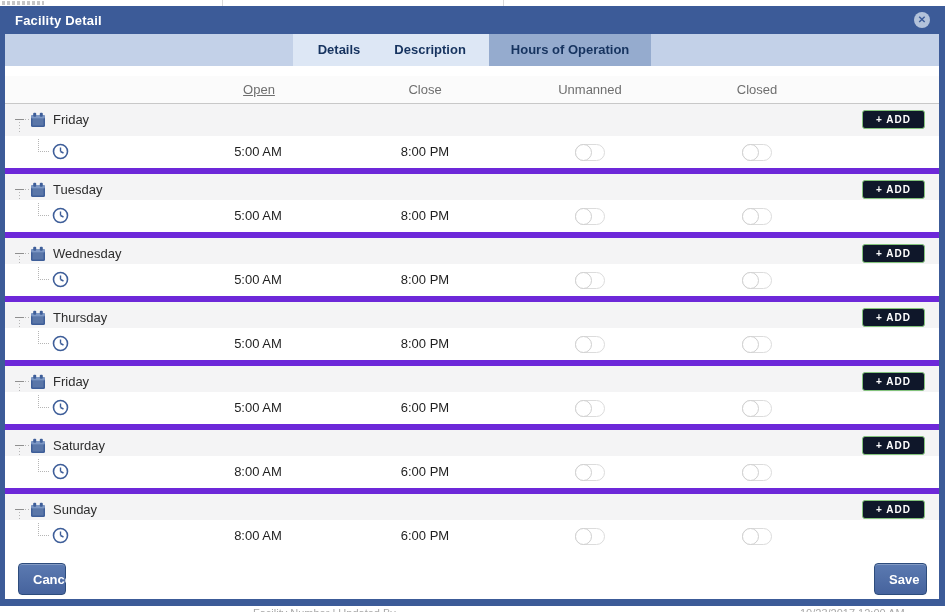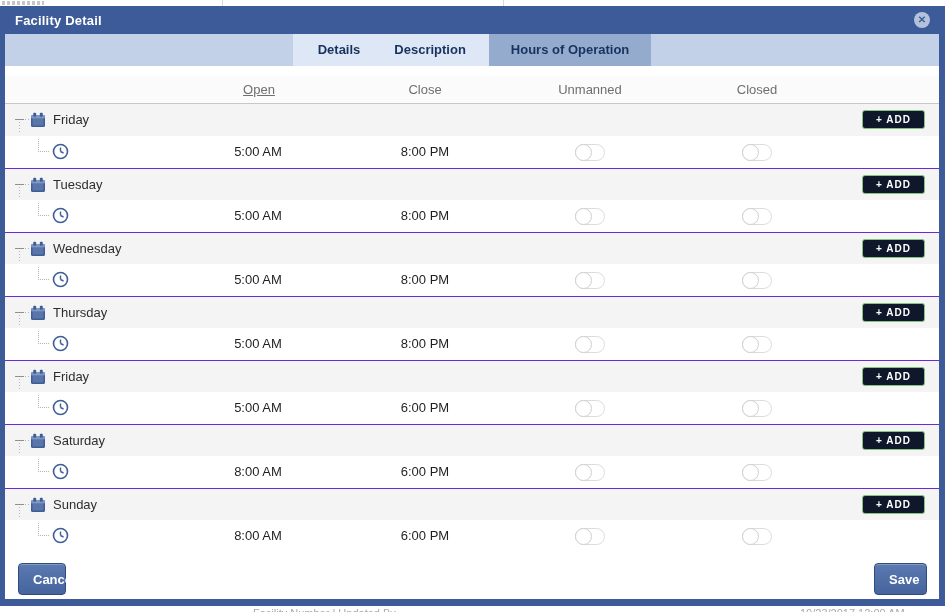--- a/index.html
+++ b/index.html
@@ -54,21 +54,21 @@
   .hdr-cell {
     position:absolute; top:0; width:120px; height:27px; line-height:27px;
     text-align:center; font-size:13px; color:#6f6f6f;
   }
   .hdr-open { left:194px;text-decoration:underline; }
   .hdr-close { left:360px; }
   .hdr-unmanned { left:525px; }
   .hdr-closed { left:692px; }
 
   .row { position:relative; height:32px; }
-  .day-row { background:#f4f4f5; border-top:1px solid #6d28d9; }
+  .day-row { background:#f4f4f5; border-top:6px solid #6d28d9; }
   .day-block:first-child .day-row { border-top:none; }
   .time-row { background:#fff; }
 
   
   .tree-expander {
     position:absolute; left:9px; top:10px; width:12px; height:12px; cursor:pointer; display:block;
   }
   .tree-expander .dash { position:absolute; left:1px; top:5px; width:9px; height:1px; background:#8f8f8f; }
   .tree-expander .vline { position:absolute; left:5px; top:8px; width:1px; height:10px;
     background:repeating-linear-gradient(180deg,#b5b5b5 0 1px,transparent 1px 3px); }

